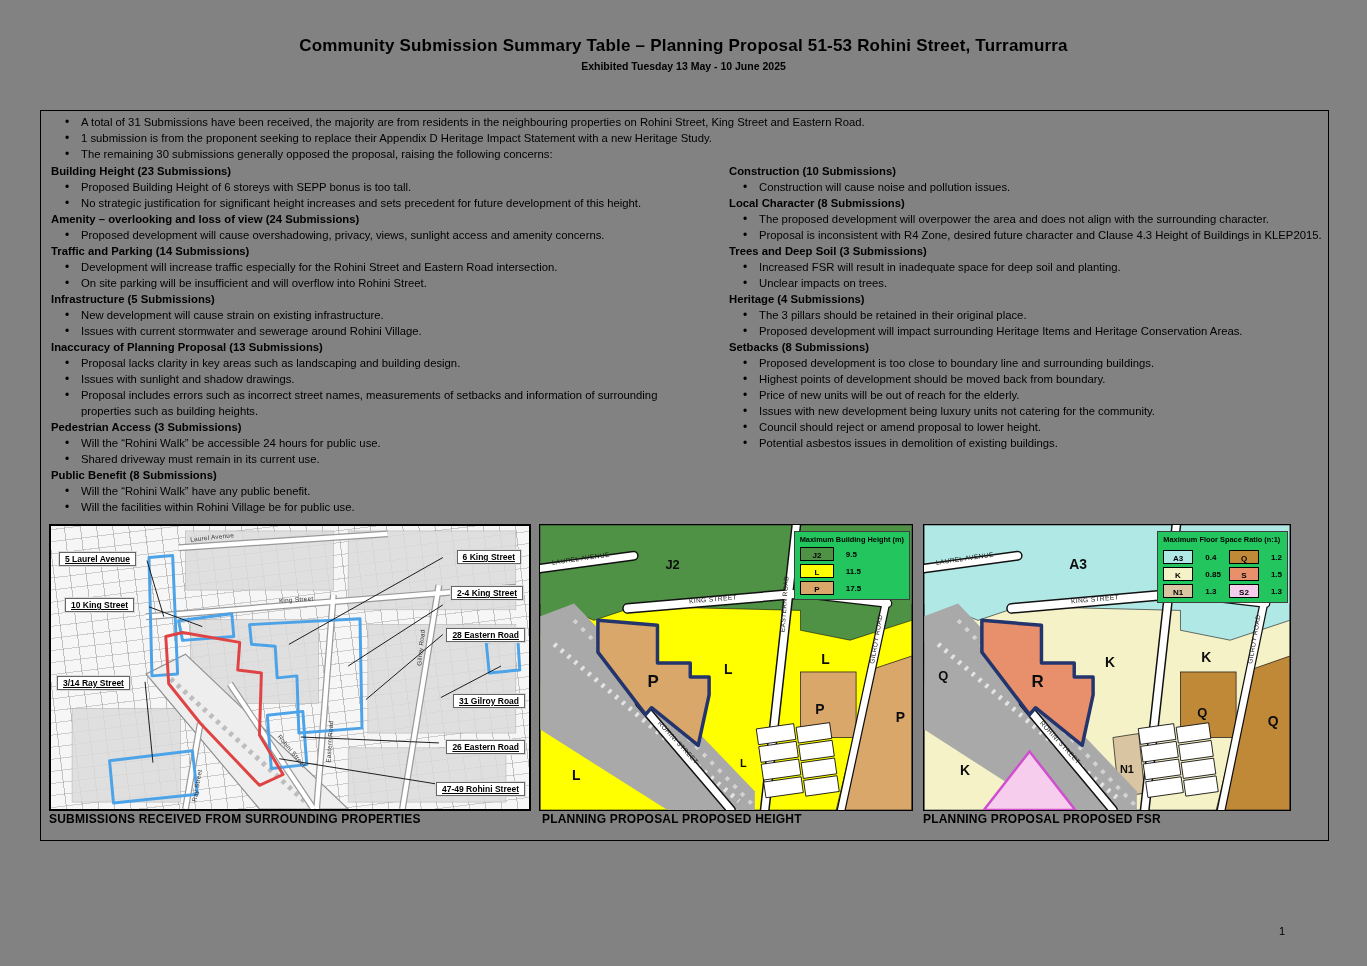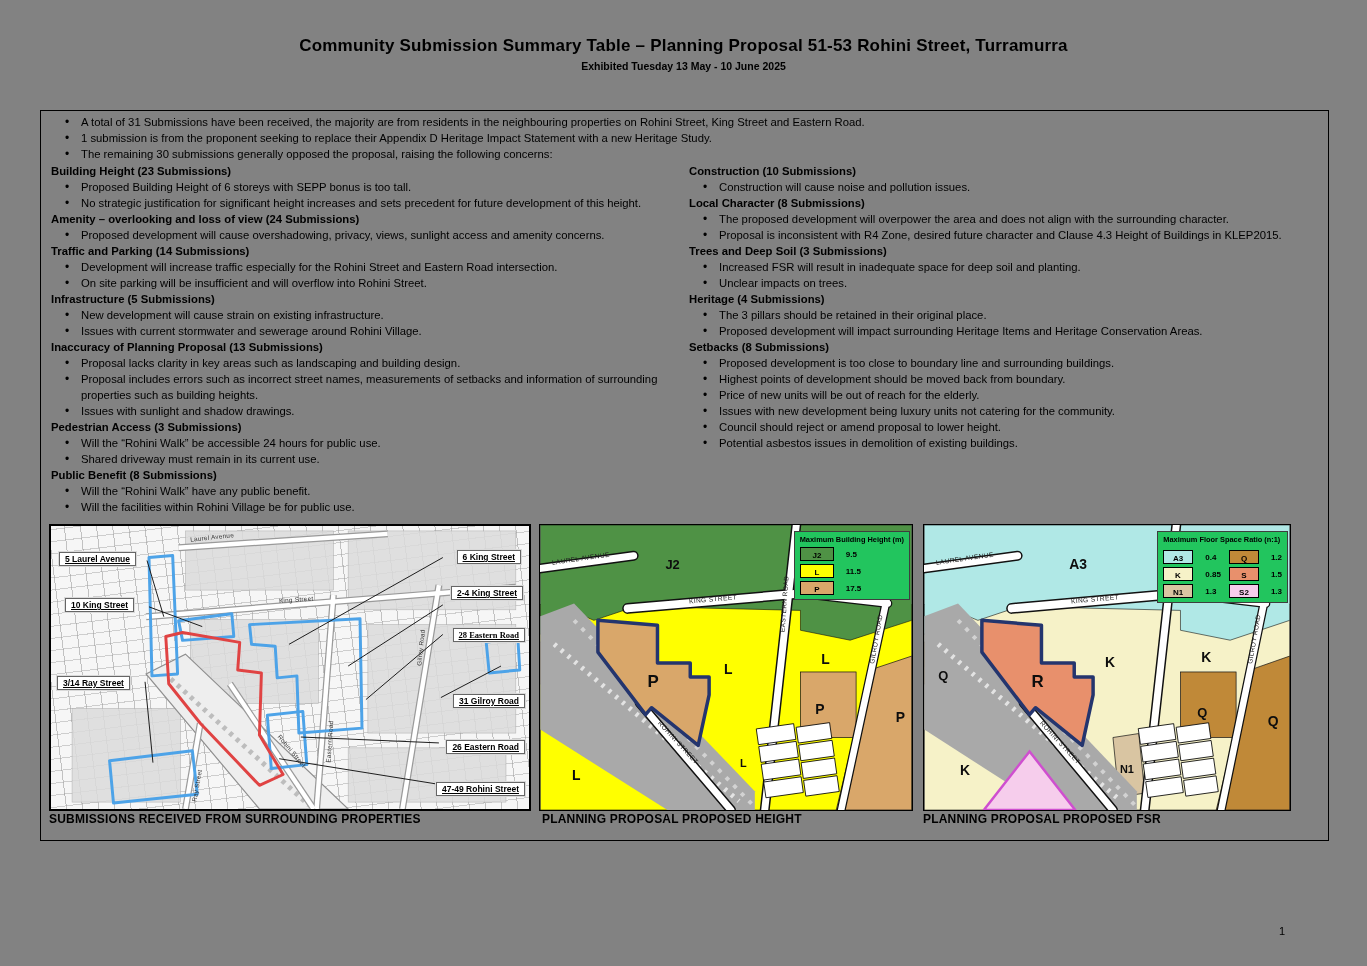--- a/index.html
+++ b/index.html
@@ -13,21 +13,21 @@
   .page-subtitle{position:absolute;top:60px;left:0;width:100%;text-align:center;
     font-size:10.5px;font-weight:bold;}
   .box{position:absolute;left:40px;top:110px;width:1289px;height:731px;
     border:1.5px solid #000;box-sizing:border-box;}
   .intro{position:absolute;left:10px;top:3px;width:1200px;}
   ul.blist{list-style:none;margin:0;padding:0 0 0 30px;font-size:11.3px;line-height:16px;}
   ul.blist li{position:relative;}
   ul.blist li::before{content:"\2022";position:absolute;left:-16px;font-size:12px;}
   .col{position:absolute;top:52px;}
   .col-left{left:10px;width:628px;}
-  .col-right{left:648px;width:636px;}
+  .col-right{left:688px;width:636px;}
   .sec-h{font-size:11.3px;line-height:16px;font-weight:bold;}
   
   .map{position:absolute;top:413px;background:#f4f4f4;box-sizing:border-box;}
   .map svg{display:block;}
   .map-caption{position:absolute;top:701px;font-size:12px;font-weight:bold;letter-spacing:.2px;color:#000;}
   .map1{left:8px;width:482px;height:287px;border:2px solid #000;
     background:
       repeating-linear-gradient(83deg, rgba(170,170,170,0) 0 15px, rgba(150,150,150,.55) 15px 16px),
       repeating-linear-gradient(-7deg, rgba(170,170,170,0) 0 11px, rgba(165,165,165,.5) 11px 12px),
       #f6f6f6;}
@@ -88,22 +88,22 @@
         <div class="sec-h">Infrastructure (5 Submissions)</div>
       <ul class="blist">
         <li>New development will cause strain on existing infrastructure.</li>
         <li>Issues with current stormwater and sewerage around Rohini Village.</li>
       </ul>
       </div>
     <div class="sec">
         <div class="sec-h">Inaccuracy of Planning Proposal (13 Submissions)</div>
       <ul class="blist">
         <li>Proposal lacks clarity in key areas such as landscaping and building design.</li>
+        <li>Issues with sunlight and shadow drawings.</li>
         <li>Proposal includes errors such as incorrect street names, measurements of setbacks and information of surrounding properties such as building heights.</li>
-        <li>Issues with sunlight and shadow drawings.</li>
       </ul>
       </div>
     <div class="sec">
         <div class="sec-h">Pedestrian Access (3 Submissions)</div>
       <ul class="blist">
         <li>Will the “Rohini Walk” be accessible 24 hours for public use.</li>
         <li>Shared driveway must remain in its current use.</li>
       </ul>
       </div>
     <div class="sec">
@@ -221,21 +221,21 @@
       <text class="street-text" x="228" y="214" transform="rotate(50 228 214)">Rohini Street</text>
       <text class="street-text" x="282" y="240" transform="rotate(-86 282 240)">Eastern Road</text>
       <text class="street-text" x="374" y="142" transform="rotate(-84 374 142)">Gilroy Road</text>
     </svg>
 
     <div class="plabel" style="left:8px;top:26px;">5 Laurel Avenue</div>
     <div class="plabel" style="left:14px;top:72px;">10 King Street</div>
     <div class="plabel" style="left:6px;top:150px;">3/14 Ray Street</div>
     <div class="plabel" style="right:8px;top:24px;">6 King Street</div>
     <div class="plabel" style="right:6px;top:60px;">2-4 King Street</div>
-    <div class="plabel" style="right:4px;top:102px;font-family:Liberation Serif, serif;">28 Eastern Road</div>
+    <div class="plabel" style="right:4px;top:102px;">28 Eastern Road</div>
     <div class="plabel" style="right:4px;top:168px;">31 Gilroy Road</div>
     <div class="plabel" style="right:4px;top:214px;">26 Eastern Road</div>
     <div class="plabel" style="right:4px;top:256px;">47-49 Rohini Street</div>
   </div>
   <div class="map-caption" style="left:8px;">SUBMISSIONS RECEIVED FROM SURROUNDING PROPERTIES</div>
 
   <div class="map map2">
     <svg viewBox="0 0 374 287" width="372" height="285">
       <rect x="0" y="0" width="374" height="287" fill="#ffffff"></rect>
 

